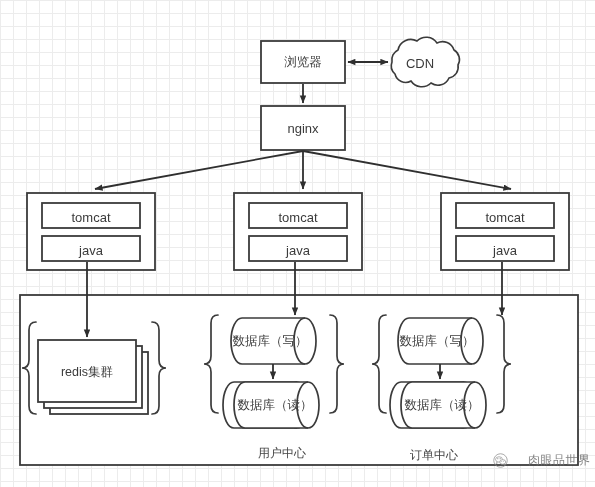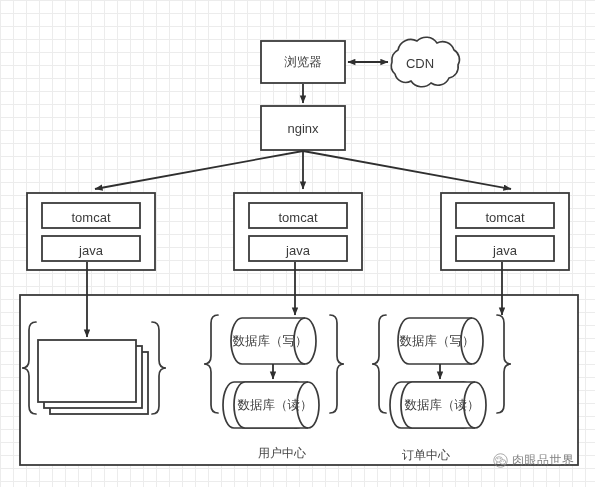--- a/index.html
+++ b/index.html
@@ -28,21 +28,21 @@
     white-space:nowrap;
     text-align:center;
     line-height:1;
     pointer-events:none;
   }
   .lbl-en{font-size:13px;}
   .lbl-cn{font-size:12.5px;}
   .lbl-cap{font-size:12px;color:#444;}
   .wm{
     position:absolute;
-    display:flex;align-items:center;gap:4px;
+    display:flex;align-items:center;gap:20px;
     color:#6f6f6f;
     font-size:12px;
     opacity:.88;
   }
   .wm-txt{letter-spacing:.5px;}
 </style>
 </head>
 <body>
 
 <div id="stage">
@@ -155,28 +155,29 @@
   <div class="lbl lbl-en" style="left:388px;top:57px;width:64px;">CDN</div>
   <div class="lbl lbl-en" style="left:261px;top:122px;width:84px;">nginx</div>
 
   <div class="lbl lbl-en" style="left:42px;top:211px;width:98px;">tomcat</div>
   <div class="lbl lbl-en" style="left:42px;top:244px;width:98px;">java</div>
   <div class="lbl lbl-en" style="left:249px;top:211px;width:98px;">tomcat</div>
   <div class="lbl lbl-en" style="left:249px;top:244px;width:98px;">java</div>
   <div class="lbl lbl-en" style="left:456px;top:211px;width:98px;">tomcat</div>
   <div class="lbl lbl-en" style="left:456px;top:244px;width:98px;">java</div>
 
+  <div class="lbl lbl-cn" style="left:38px;top:366px;width:98px;">redis集群</div>
 
   <div class="lbl lbl-cn" style="left:232px;top:335px;width:76px;">数据库（写）</div>
   <div class="lbl lbl-cn" style="left:237px;top:399px;width:76px;">数据库（读）</div>
   <div class="lbl lbl-cn" style="left:399px;top:335px;width:76px;">数据库（写）</div>
   <div class="lbl lbl-cn" style="left:404px;top:399px;width:76px;">数据库（读）</div>
 
   <div class="lbl lbl-cap" style="left:242px;top:447px;width:80px;">用户中心</div>
-  <div class="lbl lbl-cap" style="left:386px;top:449px;width:80px;">订单中心</div>
+  <div class="lbl lbl-cap" style="left:394px;top:449px;width:80px;">订单中心</div>
 
   <div class="wm" style="left:493px;top:452px;">
     <svg width="15" height="15" viewBox="0 0 20 20">
       <circle cx="10" cy="10" r="9" fill="none" stroke="#8a8a8a" stroke-width="1.1"></circle>
       <ellipse cx="8" cy="8.6" rx="4.6" ry="3.6" fill="none" stroke="#8a8a8a" stroke-width="1"></ellipse>
       <path d="M5.2 12.2 L4 14 L6.4 13.1" fill="none" stroke="#8a8a8a" stroke-width="1"></path>
       <circle cx="6.4" cy="7.6" r=".8" fill="#8a8a8a"></circle>
       <circle cx="9.6" cy="7.6" r=".8" fill="#8a8a8a"></circle>
       <ellipse cx="13" cy="12" rx="4" ry="3.1" fill="#ffffff" stroke="#8a8a8a" stroke-width="1"></ellipse>
       <path d="M15.6 14.4 L16.7 15.8 L14.6 15.1" fill="none" stroke="#8a8a8a" stroke-width="1"></path>

